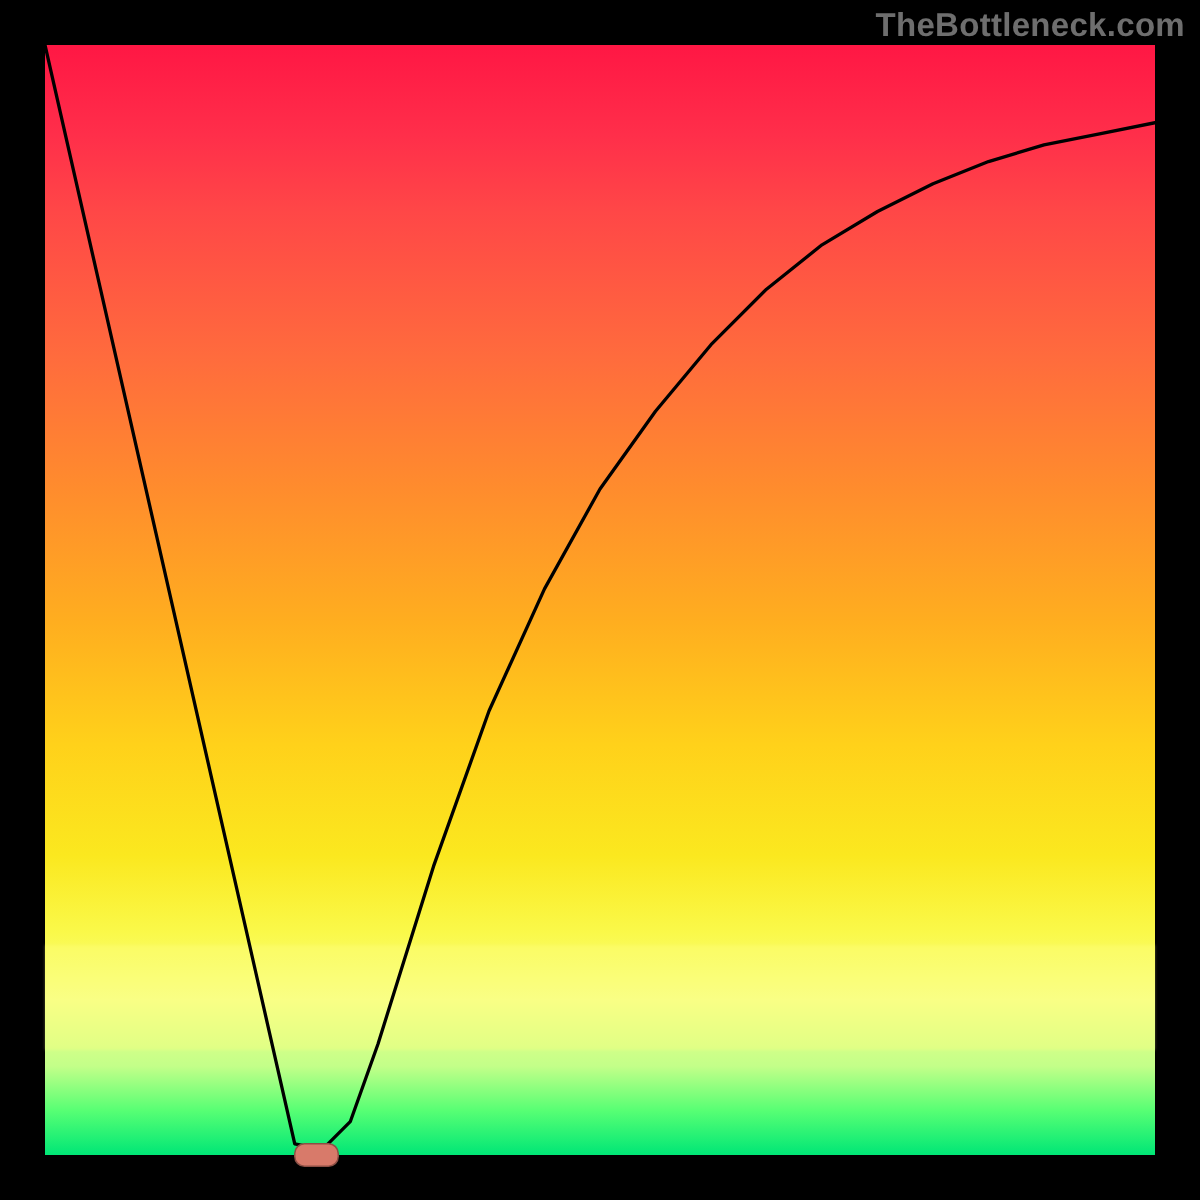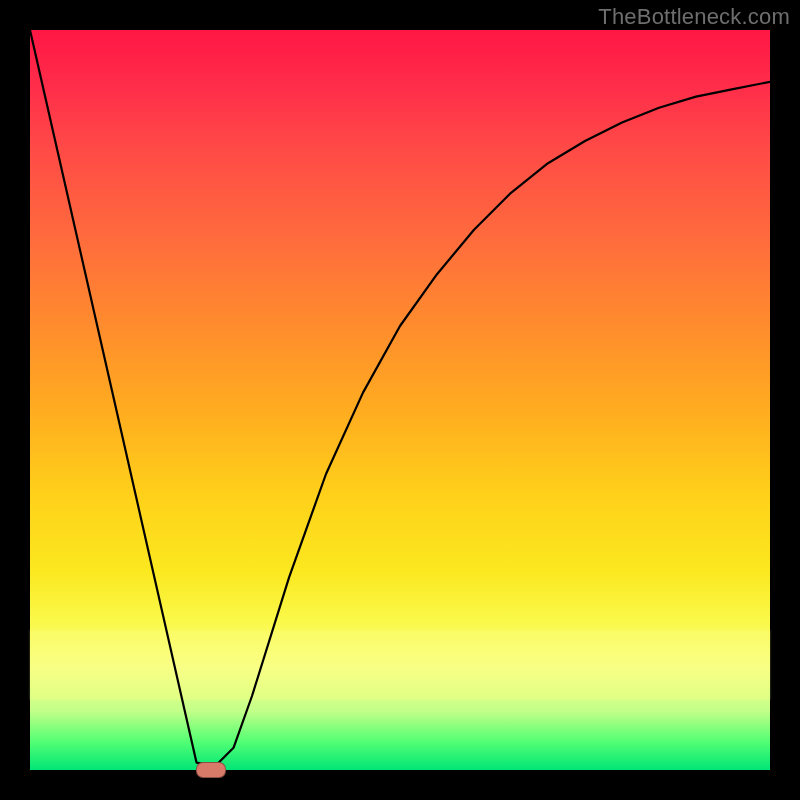--- a/index.html
+++ b/index.html
@@ -64,21 +64,21 @@
     height: 740px;
     pointer-events: none;
   }
   .watermark {
     position: absolute;
     top: 4px;
     right: 10px;
     color: #6e6e6e;
     font-size: 22px;
     letter-spacing: 0.2px;
-    font-weight: 400;
+    font-weight: 700;
   }
 </style>
 </head>
 <body>
 
 <div class="frame">
   <div class="plot-area">
     <div class="yellow-band"></div>
     <svg class="curve" viewBox="0 0 740 740" preserveAspectRatio="none">
       <path id="series-path" fill="none" stroke="#000" stroke-width="2.2" stroke-linejoin="round" stroke-linecap="round" d="M0.00 0.00 L37.00 162.80 L74.00 325.60 L111.00 488.40 L148.00 651.20 L166.50 732.60 L185.00 736.30 L203.50 717.80 L222.00 666.00 L259.00 547.60 L296.00 444.00 L333.00 362.60 L370.00 296.00 L407.00 244.20 L444.00 199.80 L481.00 162.80 L518.00 133.20 L555.00 111.00 L592.00 92.50 L629.00 77.70 L666.00 66.60 L703.00 59.20 L740.00 51.80"></path>

